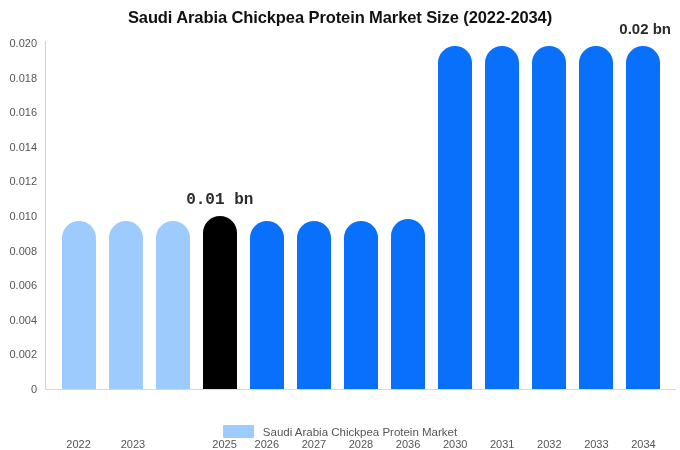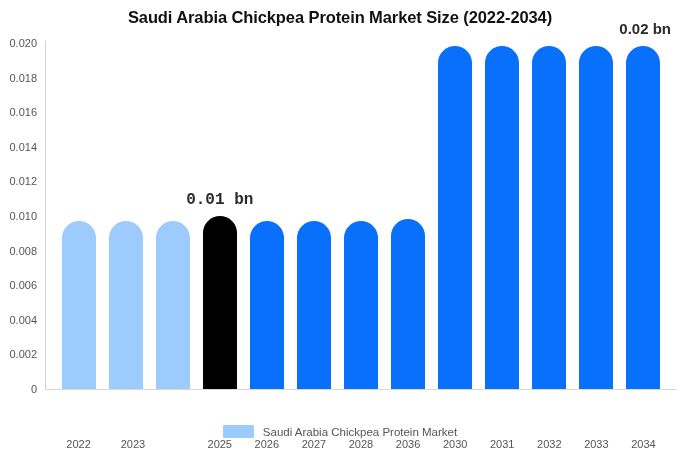--- a/index.html
+++ b/index.html
@@ -183,21 +183,21 @@
           <div class="bar" title="2033: 0.0198" style="height: 342.54px; background: rgb(8, 112, 250);"></div>
         </div>
         <div class="bar-slot" style="left: 581.462px;">
           <div class="bar" title="2034: 0.0198" style="height: 342.54px; background: rgb(8, 112, 250);"></div>
         </div>
       </div>
     <div id="xtick-layer">
         <div class="xtick" style="left: 16.5385px;">2022</div>
         <div class="xtick" style="left: 63px; margin-left: 8px;">2023</div>
         <div class="xtick" style="left: 110.692px; margin-top: 44px;">2024</div>
-        <div class="xtick" style="left: 157.769px;">2025</div>
+        <div class="xtick" style="left: 157.769px; text-align: right;">2025</div>
         <div class="xtick" style="left: 204.846px;">2026</div>
         <div class="xtick" style="left: 251.923px;">2027</div>
         <div class="xtick" style="left: 299px;">2028</div>
         <div class="xtick" style="left: 346.077px;">2036</div>
         <div class="xtick" style="left: 393.154px;">2030</div>
         <div class="xtick" style="left: 440.231px;">2031</div>
         <div class="xtick" style="left: 487.308px;">2032</div>
         <div class="xtick" style="left: 534.385px;">2033</div>
         <div class="xtick" style="left: 581.462px;">2034</div>
       </div>

